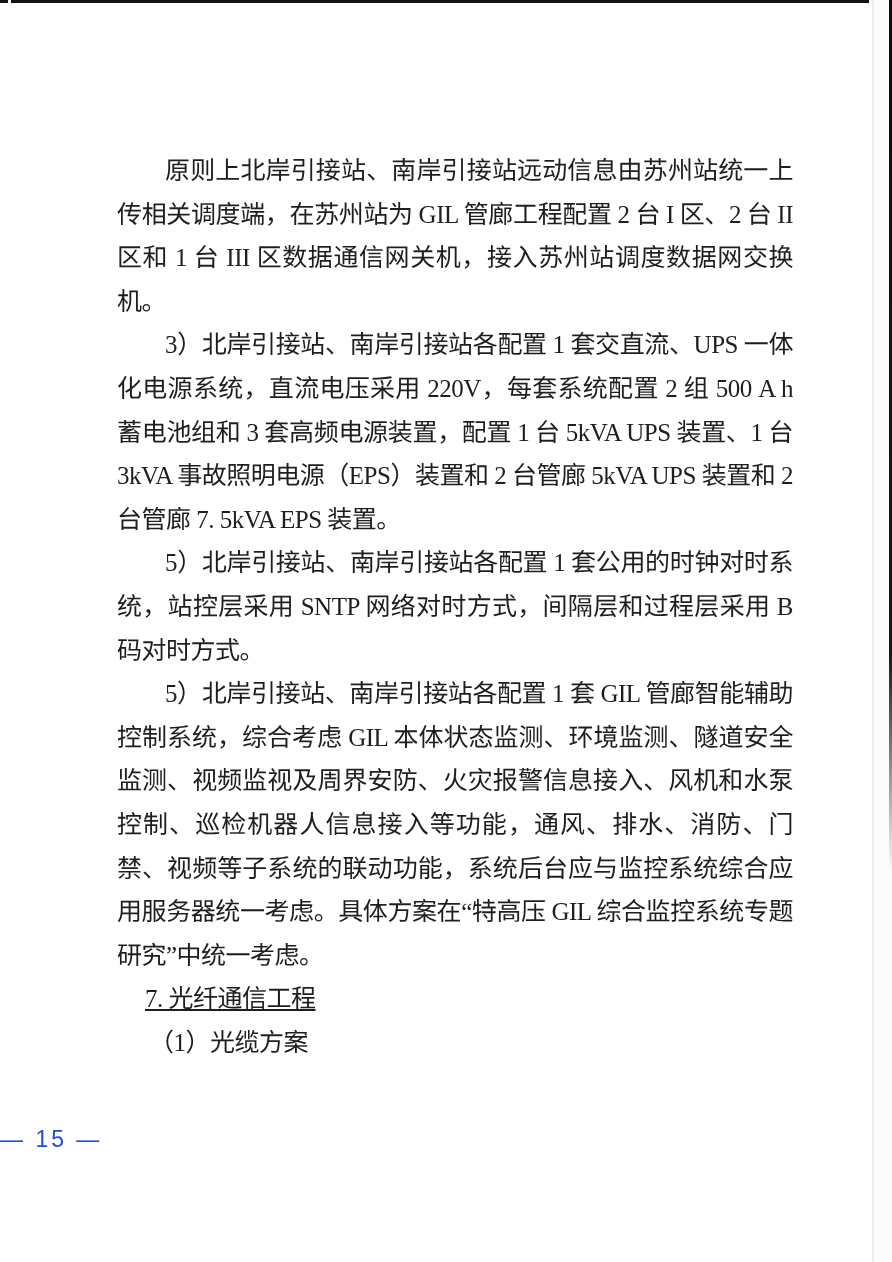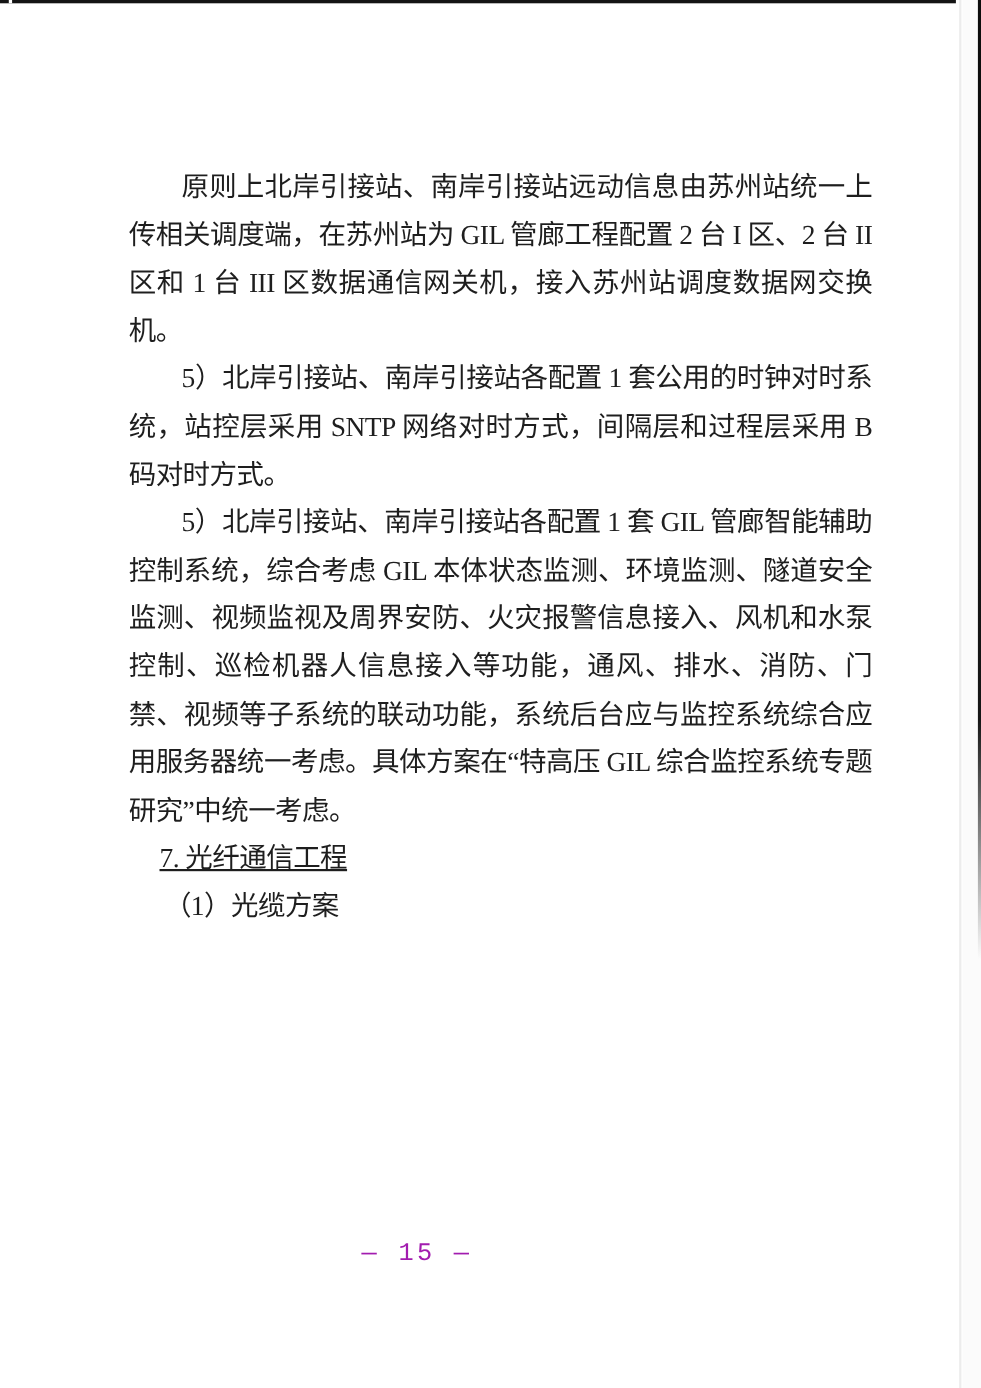--- a/index.html
+++ b/index.html
@@ -65,40 +65,41 @@
     padding: 0;
   }
   p.body-para   { text-indent: 48px; }
   p.heading-l1  { text-indent: 28px; text-decoration: underline; }
   p.heading-l2  { text-indent: 32px; }
   .page-number {
     position: absolute;
     top: 1126px;
     left: 0;
     width: 758px;
-    text-align: center;
+    text-align: left;
     font-size: 23px;
     letter-spacing: 3px;
-    color: #a21caf;
-    font-family: Liberation Mono, monospace;
+    color: #1d4ed8;
+    font-family: Liberation Sans, sans-serif;
   }
 </style>
 </head>
 <body>
 
 <div class="page">
 
   <div class="scan-top"></div>
   <div class="scan-top-notch"></div>
   <div class="scan-right-margin"></div>
   <div class="scan-right-soft"></div>
   <div class="scan-right-line"></div>
 
   <div class="text-block">
     <p class="body-para">原则上北岸引接站、南岸引接站远动信息由苏州站统一上传相关调度端，在苏州站为 GIL 管廊工程配置 2 台 I 区、2 台 II 区和 1 台 III 区数据通信网关机，接入苏州站调度数据网交换机。</p>
+    <p class="body-para">3）北岸引接站、南岸引接站各配置 1 套交直流、UPS 一体化电源系统，直流电压采用 220V，每套系统配置 2 组 500 A h 蓄电池组和 3 套高频电源装置，配置 1 台 5kVA UPS 装置、1 台 3kVA 事故照明电源（EPS）装置和 2 台管廊 5kVA UPS 装置和 2 台管廊 7. 5kVA EPS 装置。</p>
     <p class="body-para">5）北岸引接站、南岸引接站各配置 1 套公用的时钟对时系统，站控层采用 SNTP 网络对时方式，间隔层和过程层采用 B 码对时方式。</p>
     <p class="body-para">5）北岸引接站、南岸引接站各配置 1 套 GIL 管廊智能辅助控制系统，综合考虑 GIL 本体状态监测、环境监测、隧道安全监测、视频监视及周界安防、火灾报警信息接入、风机和水泵控制、巡检机器人信息接入等功能，通风、排水、消防、门禁、视频等子系统的联动功能，系统后台应与监控系统综合应用服务器统一考虑。具体方案在“特高压 GIL 综合监控系统专题研究”中统一考虑。</p>
     <p class="heading-l1">7. 光纤通信工程</p>
     <p class="heading-l2">（1）光缆方案</p>
   </div>
 
   <div class="page-number">— 15 —</div>
 
 </div>
 

